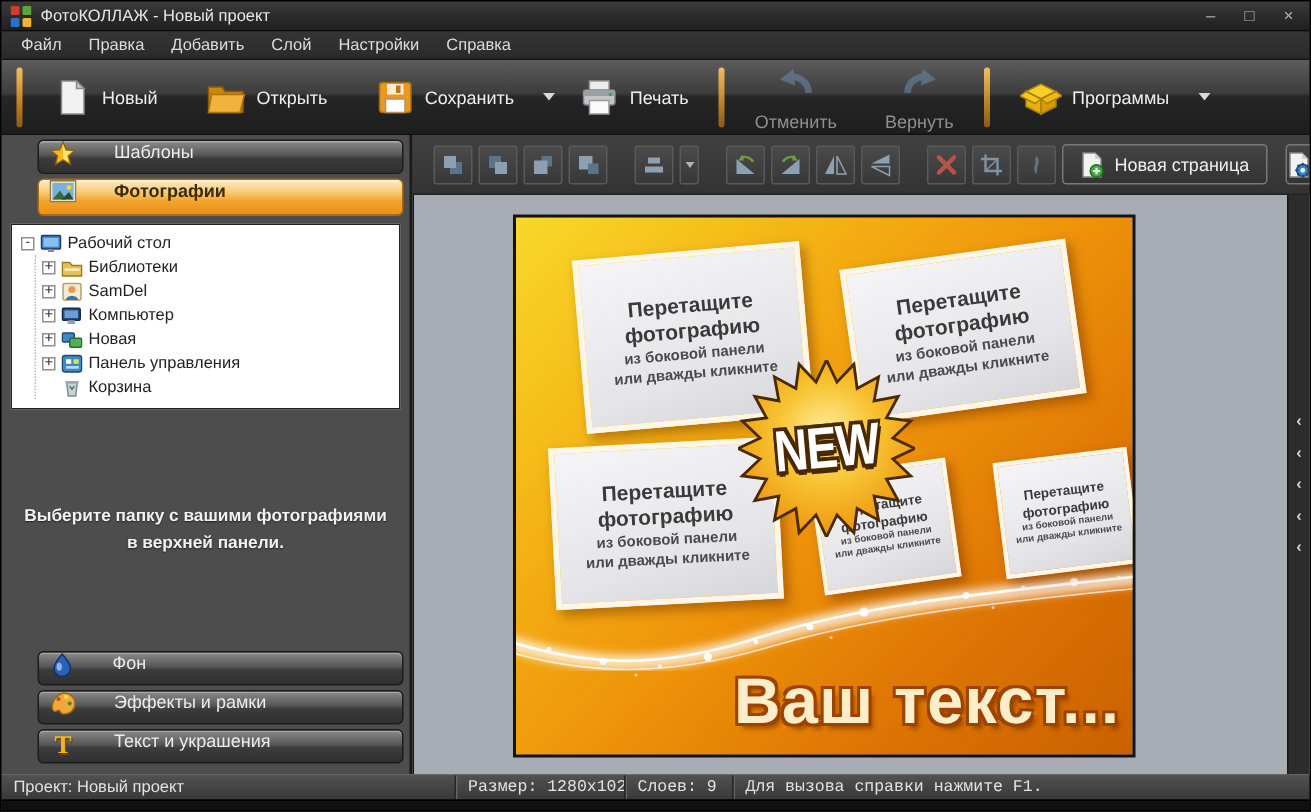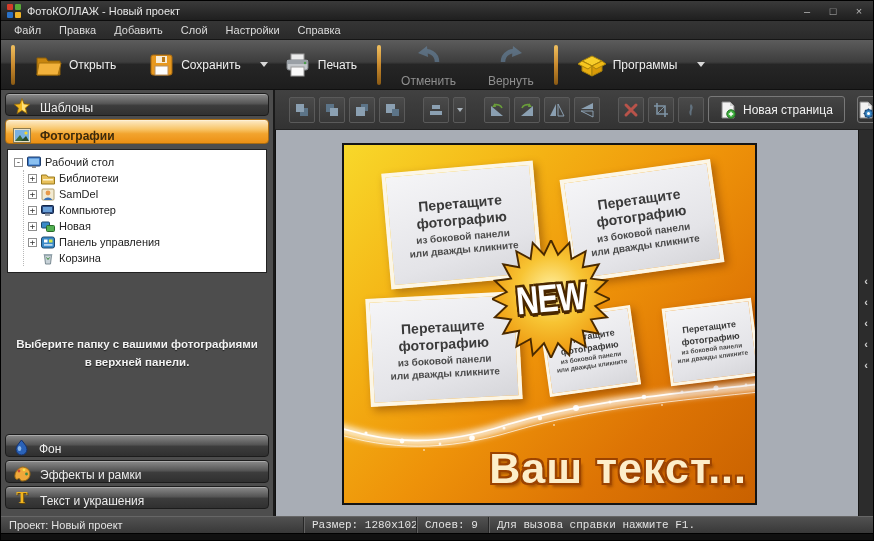--- a/index.html
+++ b/index.html
@@ -52,22 +52,22 @@
   .sidebar {
     width:274px; flex:0 0 274px; background:#4d4d4d;
     border-right:2px solid #1a1a1a;
     display:flex; flex-direction:column; padding:3px 4px 4px;
   }
   .acc-hdr {
     height:23px; flex:0 0 23px; margin-bottom:3px;
     border:1px solid #1c1c1c; border-radius:4px;
     background:linear-gradient(#8b8b8b 0%,#565656 45%,#3c3c3c 55%,#303030 100%);
     box-shadow:inset 0 1px 0 rgba(255,255,255,.28);
-    display:flex; align-items:flex-end; gap:9px; padding:0 7px;
-    color:#ececec; font-size:12px;
+    display:flex; align-items:flex-start; gap:25px; padding:0 7px;
+    color:#ececec; font-size:12px;margin-left:20px;
   }
   .acc-hdr.active {
     height:25px; flex:0 0 25px;
     background:linear-gradient(#fdeccb 0%,#f8c identifier 0,#f8c568 40%,#f2a42e 60%,#ec9014 100%);
     background:linear-gradient(#fdeccb 0%,#f8c568 40%,#f2a42e 60%,#ec9014 100%);
     border-color:#a96c12; color:#3c2a0c; font-weight:bold;
   }
   .tree {
     background:#fff; border:1px solid #222; margin:2px 2px 0 2px;
     height:124px; flex:0 0 124px; overflow:hidden;
@@ -189,20 +189,27 @@
   <span class="menu-item">Файл</span>
   <span class="menu-item">Правка</span>
   <span class="menu-item">Добавить</span>
   <span class="menu-item">Слой</span>
   <span class="menu-item">Настройки</span>
   <span class="menu-item">Справка</span>
 </div>
 
 <div class="toolbar">
   <div class="tb-sep"></div>
+  <div class="tb-btn">
+    <svg width="26" height="26">
+      <path d="M6 2 h10 l5 5 v17 h-15 z" fill="#f2f2f2" stroke="#8a8a8a"></path>
+      <path d="M16 2 l5 5 h-5 z" fill="#c8c8c8" stroke="#8a8a8a"></path>
+    </svg>
+    <span>Новый</span>
+  </div>
   <div class="tb-btn">
     <svg width="27" height="26">
       <path d="M2 6 h9 l2 3 h12 v14 h-23 z" fill="#c8860f" stroke="#8a5c08"></path>
       <path d="M4 11 h22 l-3 12 h-21 z" fill="#f2b23c" stroke="#a8720d"></path>
     </svg>
     <span>Открыть</span>
   </div>
   <div class="tb-btn">
     <svg width="26" height="26">
       <rect x="3" y="3" width="21" height="20" rx="2" fill="#e8991f" stroke="#a86a10"></rect>

